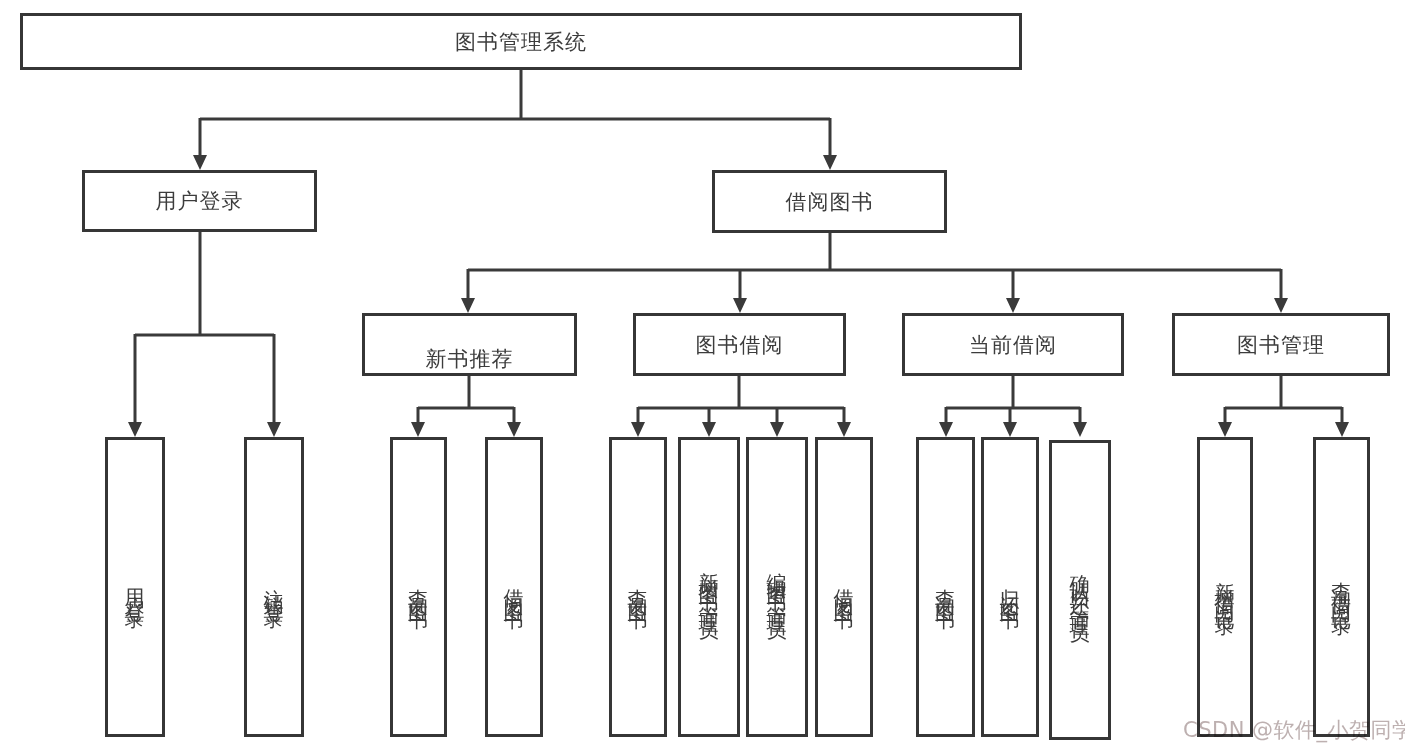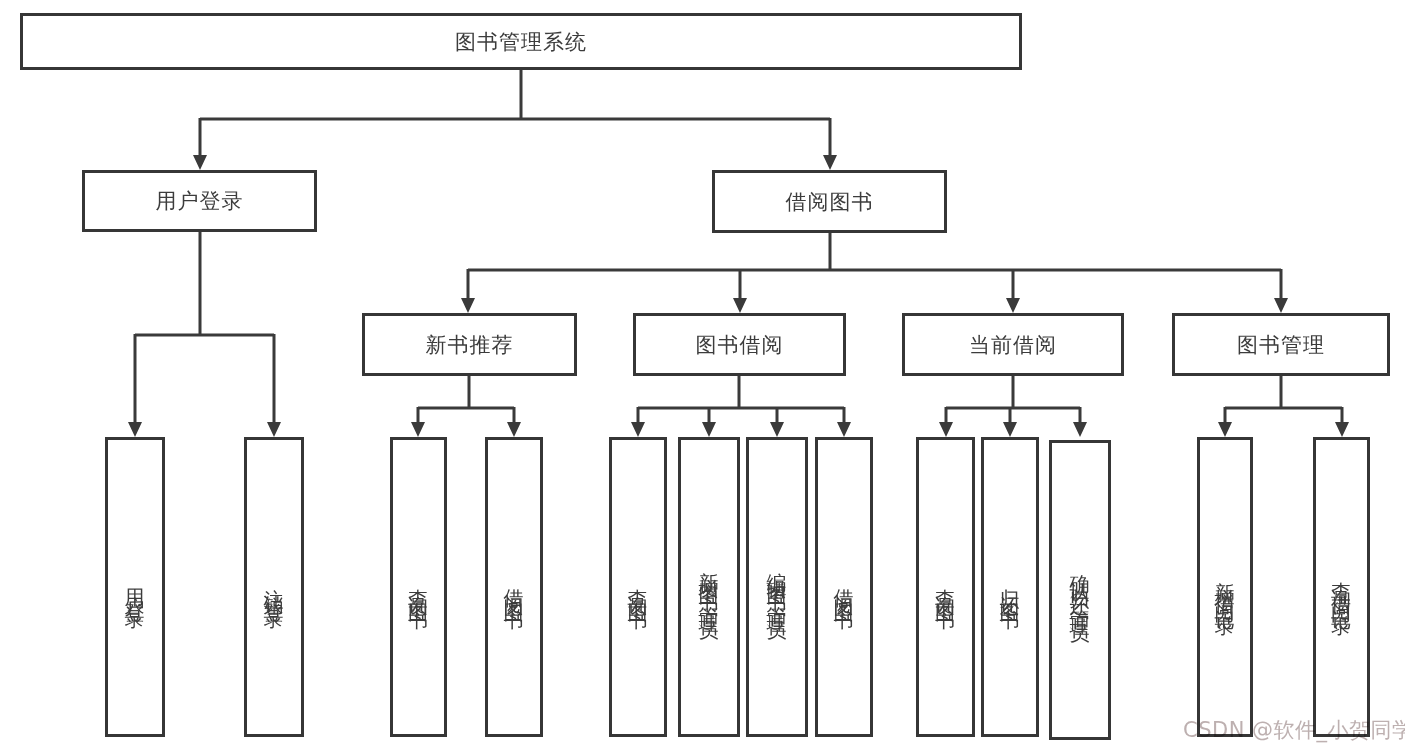--- a/index.html
+++ b/index.html
@@ -53,21 +53,21 @@
     <span>图书管理系统</span>
   </div>
 
   <div class="box hbox" style="left:82px;top:170px;width:235px;height:62px;">
     <span>用户登录</span>
   </div>
   <div class="box hbox" style="left:712px;top:170px;width:235px;height:63px;">
     <span>借阅图书</span>
   </div>
 
-  <div class="box hbox" style="left:362px;top:313px;width:215px;height:63px;">
+  <div class="box hbox" style="left:362px;top:313px;width:215px;height:63px;align-items:flex-end;">
     <span>新书推荐</span>
   </div>
   <div class="box hbox" style="left:633px;top:313px;width:213px;height:63px;">
     <span>图书借阅</span>
   </div>
   <div class="box hbox" style="left:902px;top:313px;width:222px;height:63px;font-family:Liberation Serif, serif;">
     <span>当前借阅</span>
   </div>
   <div class="box hbox" style="left:1172px;top:313px;width:218px;height:63px;">
     <span>图书管理</span>

